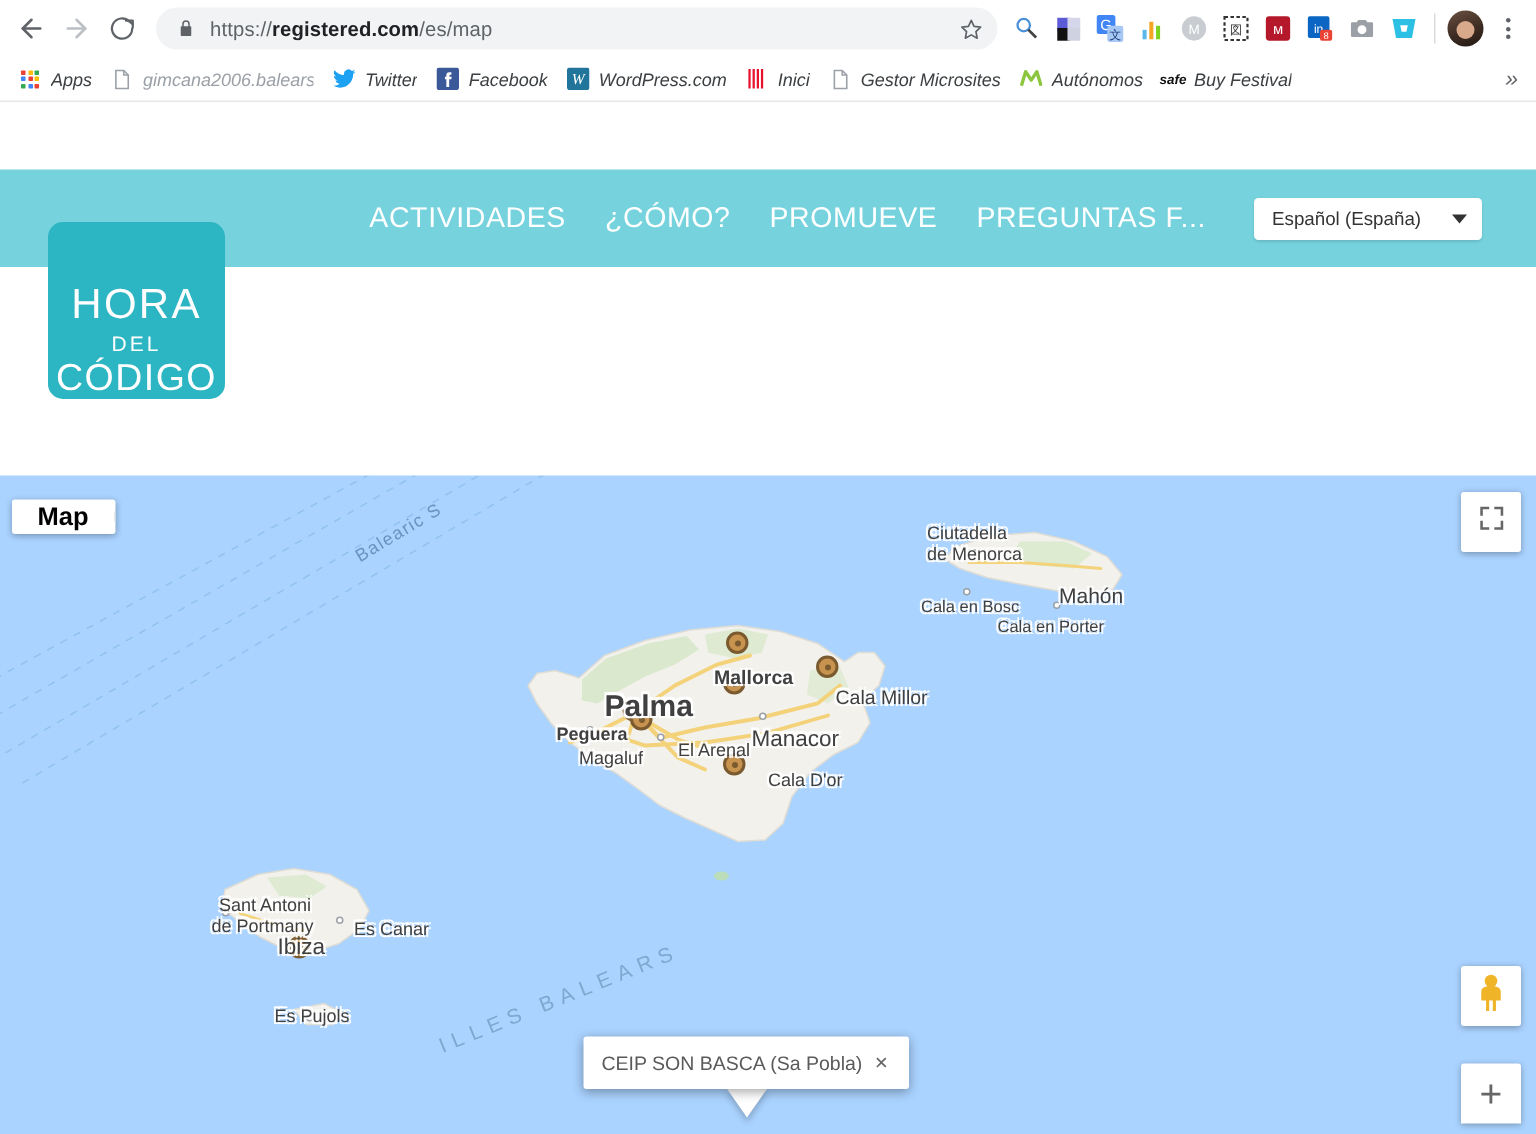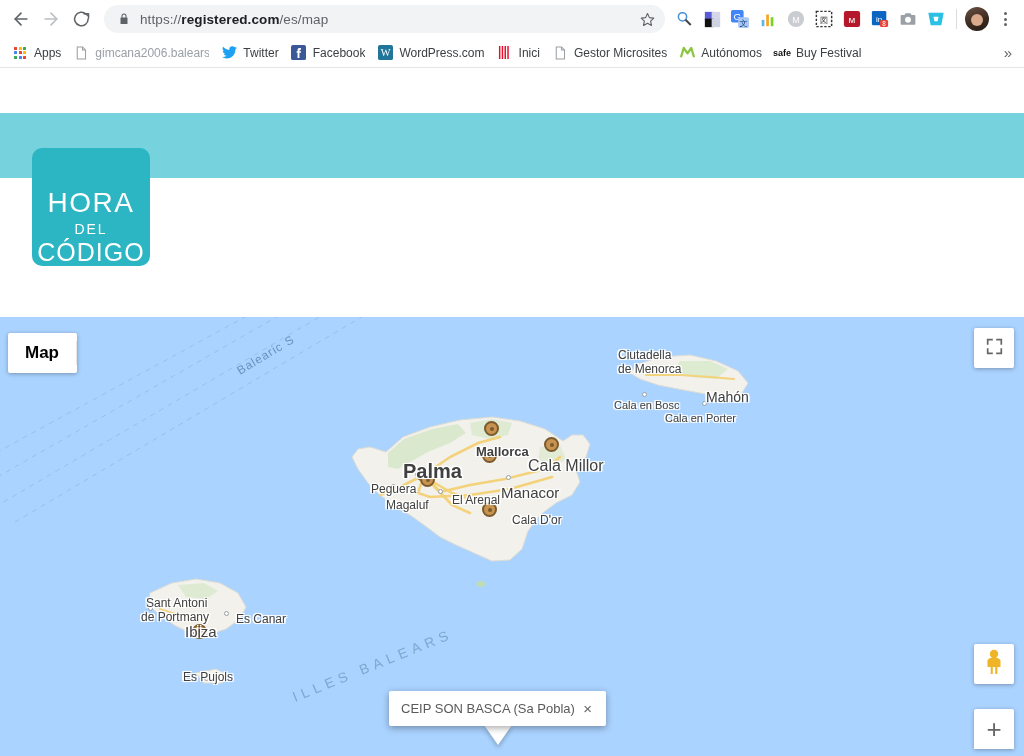--- a/index.html
+++ b/index.html
@@ -80,20 +80,21 @@
     height: 30px;
     display: flex;
     align-items: center;
     padding: 0 8px;
     border-bottom: 1px solid #e4e6e8;
     gap: 0;
     font-size: 12px;
     color: #3c4043;
     overflow: hidden;
     white-space: nowrap;
+    font-style: italic;
   }
   .bm {
     display: flex; align-items: center;
     padding: 2px 8px 2px 4px;
     border-radius: 4px;
     max-width: 160px;
     flex: 0 0 auto;
   }
   .bm .bm-label { overflow:hidden; text-overflow:clip; white-space:nowrap; }
   .bm-ico { width:16px; height:16px; margin-right:6px; display:flex; align-items:center; justify-content:center; flex:0 0 auto;}
@@ -155,21 +156,21 @@
     width:1024px; height:439px;
     background:#aad3ff;
     overflow:hidden;
   }
   .map svg.basemap { position:absolute; left:0; top:0; }
 
   .maptype {
     position:absolute; left:8px; top:16px;
     background:#fff; border-radius:2px;
     box-shadow:0 1px 4px rgba(0,0,0,.3);
-    display:flex; height:40px; overflow:hidden;
+    display:flex; height:23px; overflow:hidden;
   }
   .maptype div {
     display:flex; align-items:center; padding:0 17px;
     font-size:17px; color:#5a5a5a;
   }
   .maptype .active { color:#000; font-weight:bold; }
   .maptype .sep { width:1px; background:#e6e6e6; padding:0; margin:8px 0; }
 
   .fullscreen-btn {
     position:absolute; right:10px; top:11px;
@@ -445,20 +446,30 @@
 
 <div class="site">
   <div class="navband"></div>
 
   <div class="logo">
     <span class="l1">HORA</span>
     <span class="l2">DEL</span>
     <span class="l3">CÓDIGO</span>
   </div>
 
+  <div class="navlinks">
+    <a class="navlink" href="#">ACTIVIDADES</a>
+    <a class="navlink" href="#">¿CÓMO?</a>
+    <a class="navlink" href="#">PROMUEVE</a>
+    <a class="navlink" href="#">PREGUNTAS F...</a>
+    <div class="langsel">
+      <span>Español (España)</span>
+      <span class="caret"></span>
+    </div>
+  </div>
 
   <div class="headline">219,579 events registered in 2018, 1,013 en España / Spain.</div>
 </div>
 
 <div class="map">
 
   <svg class="basemap" width="1024" height="439" viewBox="0 0 1024 439">
 
     <g stroke="#8fc0ee" stroke-width="1" fill="none" stroke-dasharray="5 5" opacity=".9">
       <path d="M-30 150 L300 -30"></path>
@@ -558,24 +569,24 @@
       <div class="mk" style="left: 544px; top: 120px;"></div>
       <div class="mk" style="left: 415px; top: 149px;"></div>
       <div class="mk" style="left: 420px; top: 155px;"></div>
       <div class="mk" style="left: 482px; top: 185px;"></div>
       <div class="mk" style="left: 192px; top: 307px;"></div>
     </div>
   <div id="label-layer">
       <div class="plabel" style="left: 403px; top: 143px; font-size: 20px; font-weight: bold;">Palma</div>
       <div class="plabel" style="left: 476px; top: 127px; font-size: 13px; font-weight: bold;">Mallorca</div>
       <div class="plabel" style="left: 501px; top: 167px; font-size: 15px; font-weight: normal; text-align: right;">Manacor</div>
-      <div class="plabel" style="left: 528px; top: 140px; font-size: 16px; font-weight: normal;">Cala Millor</div>
+      <div class="plabel" style="left: 557px; top: 140px; font-size: 13px; font-weight: normal;">Cala Millor</div>
       <div class="plabel" style="left: 512px; top: 196px; font-size: 12px; font-weight: normal;">Cala D'or</div>
       <div class="plabel" style="left: 452px; top: 176px; font-size: 12px; font-weight: normal;">El Arenal</div>
-      <div class="plabel" style="left: 347px; top: 165px; font-size: 12px; font-weight: normal; padding-left: 24px;">Peguera</div>
+      <div class="plabel" style="left: 347px; top: 165px; font-size: 12px; font-weight: bold; padding-left: 24px;">Peguera</div>
       <div class="plabel" style="left: 386px; top: 181px; font-size: 12px; font-weight: normal;">Magaluf</div>
       <div class="plabel" style="left: 618px; top: 31px; font-size: 12px; font-weight: normal;">Ciutadella</div>
       <div class="plabel" style="left: 618px; top: 45px; font-size: 12px; font-weight: normal;">de Menorca</div>
       <div class="plabel" style="left: 706px; top: 72px; font-size: 14px; font-weight: normal;">Mahón</div>
       <div class="plabel" style="left: 614px; top: 82px; font-size: 11px; font-weight: normal;">Cala en Bosc</div>
       <div class="plabel" style="left: 665px; top: 95px; font-size: 11px; font-weight: normal;">Cala en Porter</div>
       <div class="plabel" style="left: 146px; top: 279px; font-size: 12px; font-weight: normal;">Sant Antoni</div>
       <div class="plabel" style="left: 141px; top: 293px; font-size: 12px; font-weight: normal;">de Portmany</div>
       <div class="plabel" style="left: 236px; top: 295px; font-size: 12px; font-weight: normal;">Es Canar</div>
       <div class="plabel" style="left: 185px; top: 306px; font-size: 15px; font-weight: normal;">Ibiza</div>

